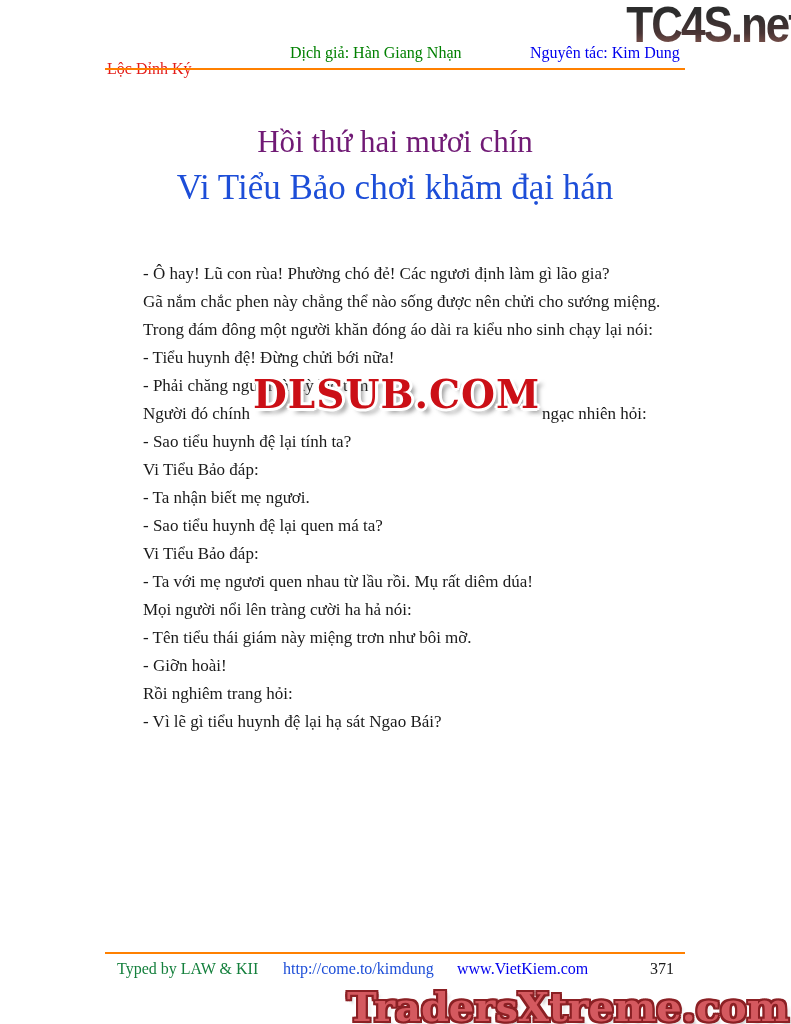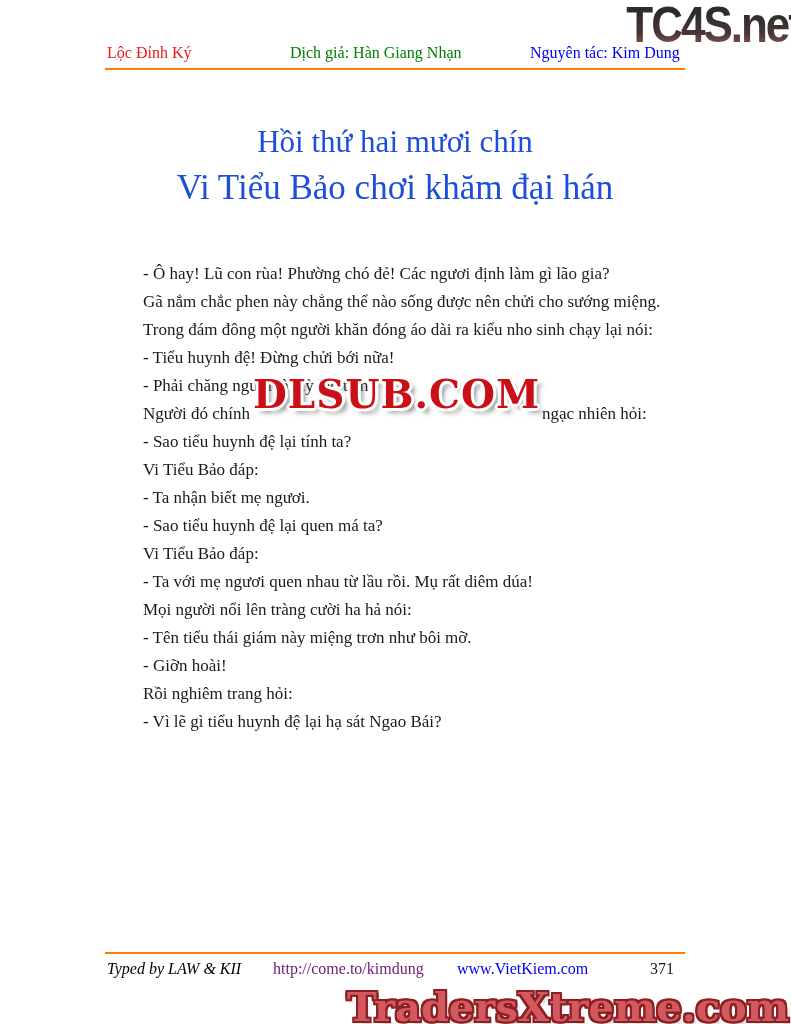--- a/index.html
+++ b/index.html
@@ -18,32 +18,32 @@
     font-weight:bold;font-size:44px;letter-spacing:-2px;
     transform:scaleY(1.15);transform-origin:top right;
     background:linear-gradient(to bottom,#2d2d2d 30%,#4a3535 65%,#8a5a52 90%,#b08a82 100%);
     -webkit-background-clip:text;background-clip:text;
     color:transparent;
     white-space:nowrap;
   }
   
   .header-row{position:absolute;left:105px;top:44px;width:580px;height:22px;font-size:16px;}
   .header-row span{position:absolute;white-space:nowrap;}
-  .hdr-left{left:2px;color:#e41b17;}
+  .hdr-left{left:2px;color:#e41b17;margin-top:16px;}
   .hdr-center{left:185px;color:#008000;}
   .hdr-right{left:425px;color:#0000ee;}
   .rule{
     position:absolute;left:105px;width:580px;height:0;
     border-top:2px solid #ff8000;
   }
   .rule-top{top:68px;}
   .rule-bottom{top:952px;}
   
   .title-block{position:absolute;left:105px;top:124px;width:580px;text-align:center;}
-  .title-line1{font-size:31px;color:#1d4ed8;font-weight:normal;margin:0 0 8px 0;}
+  .title-line1{font-size:31px;color:#701a75;font-weight:normal;margin:0 0 8px 0;}
   .title-line2{font-size:35px;color:#1d4ed8;font-weight:normal;margin:0;}
   
   .body-text{
     position:absolute;left:113px;top:263px;width:567px;
     font-size:17px;line-height:22px;
   }
   .body-text p{
     margin:0 0 6px 0;
     text-indent:30px;
     text-align:justify;
@@ -56,22 +56,22 @@
     font-weight:bold;font-size:39px;letter-spacing:1px;
     color:#cb0f16;text-indent:0;white-space:nowrap;
     text-shadow:
       -2px -2px 0 #fff, 2px -2px 0 #fff, -2px 2px 0 #fff, 2px 2px 0 #fff,
       0 -3px 0 #fff, 0 3px 0 #fff, -3px 0 0 #fff, 3px 0 0 #fff,
       5px 5px 4px rgba(110,110,110,.65);
   }
   
   .footer-row{position:absolute;left:105px;top:960px;width:580px;height:22px;font-size:16px;}
   .footer-row span, .footer-row a{position:absolute;white-space:nowrap;text-decoration:none;}
-  .ftr-typed{left:2px;color:#000000;font-style:italic;}
-  .ftr-url1{left:168px;color:#701a75;}
+  .ftr-typed{left:12px;color:#15803d;}
+  .ftr-url1{left:178px;color:#1d4ed8;}
   .ftr-url2{left:352px;color:#0000ee;}
   .ftr-page{left:545px;color:#1a1a1a;}
   
   .traders{
     position:absolute;right:2px;top:983px;
     font-family:"DejaVu Serif", serif;
     font-weight:bold;font-size:40px;letter-spacing:0;
     color:#d4595f;white-space:nowrap;
     text-shadow:
       -2px -2px 0 #8b2024, 2px -2px 0 #8b2024, -2px 2px 0 #8b2024, 2px 2px 0 #8b2024,

